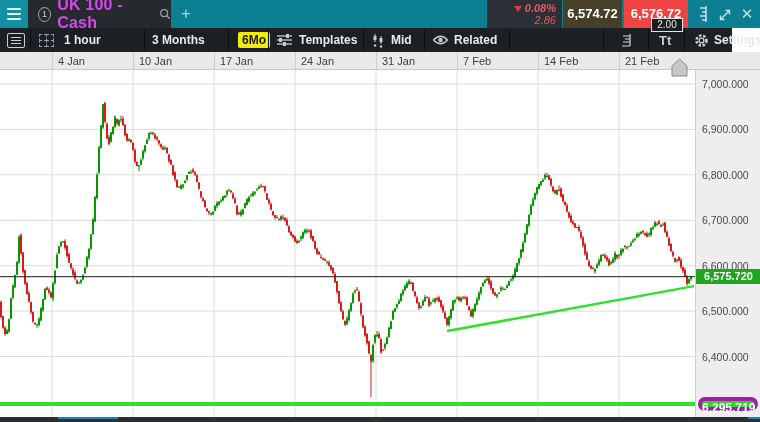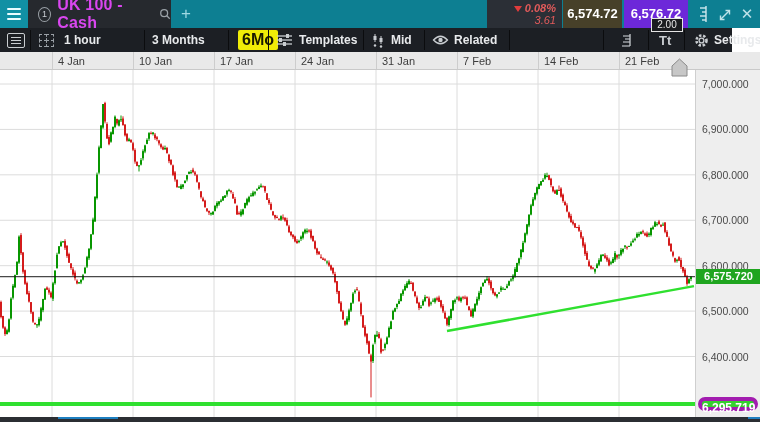--- a/index.html
+++ b/index.html
@@ -20,32 +20,32 @@
   .plusbtn{position:absolute;left:176px;top:3px;width:20px;height:22px;color:#9fd9e2;
            font-size:17px;line-height:22px;text-align:center;cursor:pointer;}
   .changebox{position:absolute;left:487px;top:0;width:75px;height:28px;background:#2b2f36;
              text-align:right;padding-right:6px;box-sizing:border-box;font-style:italic;}
   .chg1{color:#e25b5b;font-size:11px;font-weight:bold;margin-top:2px;}
   .chg2{color:#e25b5b;font-size:11px;}
   .downtri{display:inline-block;width:0;height:0;border-left:4px solid transparent;
            border-right:4px solid transparent;border-top:6px solid #e03c3c;margin-right:3px;}
   .sellbox{position:absolute;left:563px;top:0;width:59px;height:28px;background:#474029;
            color:#fff;font-size:13px;font-weight:bold;text-align:center;line-height:28px;cursor:pointer;}
-  .buybox{position:absolute;left:624px;top:0;width:64px;height:28px;background:#6d28d9;
+  .buybox{position:absolute;left:624px;top:0;width:64px;height:28px;background:#ef4444;
           color:#fff;font-size:13px;font-weight:bold;text-align:center;line-height:28px;cursor:pointer;}
   .spreadbox{position:absolute;left:651px;top:18px;width:30px;height:12px;background:#1b1d20;
              border:1px solid #e5e5e5;color:#e8e8e8;font-size:10px;line-height:12px;text-align:center;z-index:6;}
   .tb-icon{position:absolute;top:0;height:28px;cursor:pointer;}
   .closex{color:#bfe3e9;font-size:15px;line-height:28px;text-align:center;width:16px;}
   
   .toolbar{position:absolute;left:0;top:28px;width:732px;height:24px;background:#1c1f24;}
   .toolbar .sep{position:absolute;top:2px;width:1px;height:20px;background:#0b0c0e;}
   .tbtn{position:absolute;top:0;height:24px;display:flex;align-items:center;color:#e8eaec;
         font-size:12px;font-weight:bold;cursor:pointer;white-space:nowrap;}
-  .badge6mo{background:#f0ec07;color:#1a1a00;font-size:16px;font-weight:bold;border-radius:2px;
+  .badge6mo{background:#f0ec07;color:#1a1a00;font-size:12px;font-weight:bold;border-radius:2px;
             padding:1px 4px;cursor:pointer;}
   .iconbox{width:16px;height:13px;border:1px solid #c9cdd1;border-radius:2px;position:relative;}
   .iconbox i{position:absolute;left:3px;right:3px;height:1px;background:#c9cdd1;}
   .iconbox i:nth-child(1){top:3px}.iconbox i:nth-child(2){top:6px}.iconbox i:nth-child(3){top:9px}
   .gridicon{width:15px;height:13px;position:relative;}
   .gridicon b{position:absolute;width:6px;height:5px;border:1px dashed #9aa0a6;}
   .gridicon b:nth-child(1){left:0;top:0}.gridicon b:nth-child(2){right:0;top:0}
   .gridicon b:nth-child(3){left:0;bottom:0}.gridicon b:nth-child(4){right:0;bottom:0}
   
   .datestrip{position:absolute;left:0;top:52px;width:760px;height:18px;background:#e9e9e9;
@@ -82,21 +82,21 @@
       <span class="numbadge">1</span>
       <span class="tabtitle">UK 100 - Cash</span>
       <svg class="searchicon" width="14" height="14" viewBox="0 0 14 14">
         <circle cx="6" cy="6" r="4" fill="none" stroke="#9aa0a6" stroke-width="1.5"></circle>
         <line x1="9" y1="9" x2="12.5" y2="12.5" stroke="#9aa0a6" stroke-width="1.5"></line>
       </svg>
     </div>
     <div class="plusbtn">+</div>
     <div class="changebox">
       <div class="chg1"><span class="downtri"></span><span>0.08%</span></div>
-      <div class="chg2">3.61</div>
+      <div class="chg2">2.86</div>
     </div>
     <div class="sellbox">6,574.72</div>
     <div class="buybox">6,576.72</div>
     <div class="spreadbox">2.00</div>
     <svg class="tb-icon" style="left:694px;width:18px;" viewBox="0 0 18 28">
       <line x1="12" y1="6" x2="12" y2="22" stroke="#cfe9ee" stroke-width="1.4"></line>
       <line x1="6" y1="8" x2="12" y2="8" stroke="#cfe9ee" stroke-width="1.4"></line>
       <line x1="8" y1="12" x2="12" y2="12" stroke="#cfe9ee" stroke-width="1.4"></line>
       <line x1="6" y1="16" x2="12" y2="16" stroke="#cfe9ee" stroke-width="1.4"></line>
       <line x1="8" y1="20" x2="12" y2="20" stroke="#cfe9ee" stroke-width="1.4"></line>

